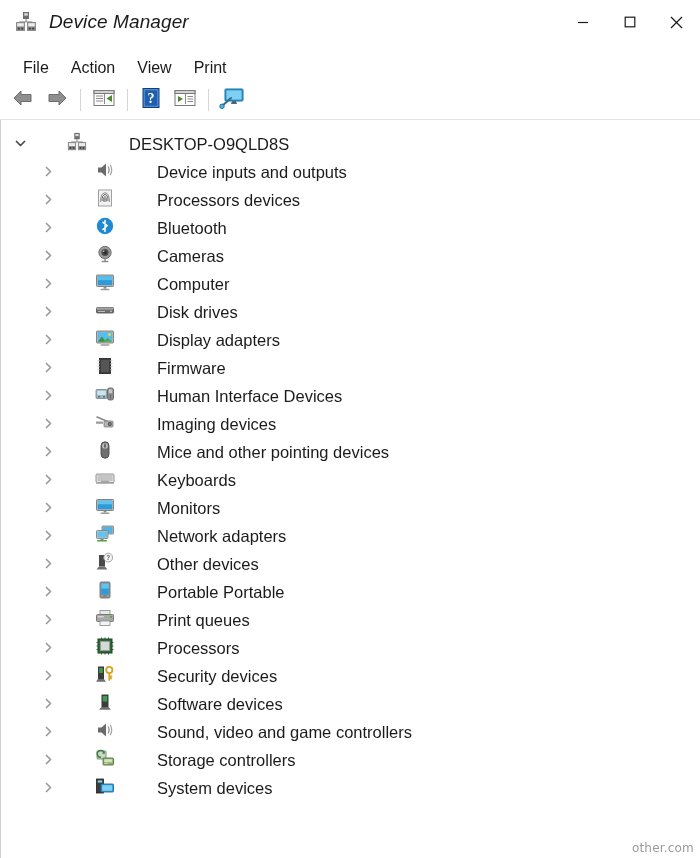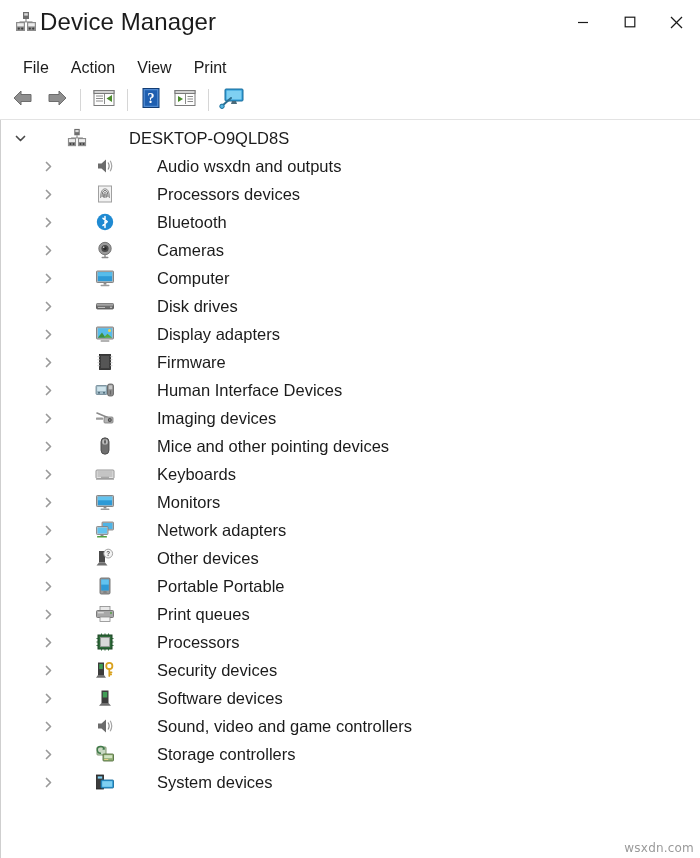--- a/index.html
+++ b/index.html
@@ -26,25 +26,26 @@
     flex: 0 0 auto;
     position: relative;
   }
   .title-icon {
     width: 22px; height: 22px;
     margin-left: 15px;
     position: relative;
     flex: 0 0 auto;
   }
   .title-text {
-    margin-left: 3px;
-    font-size: 24px;
+    margin-left: 12px;
+    font-size: 19px;
     color: #1b1b1b;
     letter-spacing: .1px;
     white-space: nowrap;
+    font-style: italic;
   }
   .win-buttons {
     position: absolute;
     right: 0; top: 0;
     height: 44px;
     display: flex;
   }
   .win-btn {
     width: 47px; height: 44px;
     display: flex; align-items: center; justify-content: center;
@@ -96,21 +97,21 @@
     flex: 1 1 auto;
     position: relative;
     background: #ffffff;
     border-left: 1px solid #cfcfcf;
     overflow: hidden;
   }
   .tree-inner { padding-top: 4px; }
   .row {
     height: 28px;
     display: flex;
-    align-items: center;
+    align-items: flex-end;
     cursor: default;
     padding-left: 10px;
     white-space: nowrap;
     gap: 34px;
   }
   .row.root { padding-left: 10px; }
   .row.child { padding-left: 38px; }
   .chev {
     width: 18px; height: 18px;
     display: flex; align-items: center; justify-content: center;
@@ -300,21 +301,21 @@
               <path d="M4.5 2.5 L8.5 6.5 L4.5 10.5" fill="none" stroke="#9a9a9a" stroke-width="1.7" stroke-linecap="round" stroke-linejoin="round"></path>
             </svg>
         </span>
         <span class="ic">
           <svg width="20" height="20" viewBox="0 0 20 20">
             <path d="M3 7.5 L6.5 7.5 L11 3.5 L11 16.5 L6.5 12.5 L3 12.5 Z" fill="#6b6b6b"></path>
             <path d="M13 6.5 Q15.3 10 13 13.5" fill="none" stroke="#8a8a8a" stroke-width="1.2"></path>
             <path d="M15.2 4.8 Q18.3 10 15.2 15.2" fill="none" stroke="#a5a5a5" stroke-width="1.2"></path>
           </svg>
         </span>
-        <span class="lbl">Audio wsxdn and outputs</span>
+        <span class="lbl">Device inputs and outputs</span>
       </div>
 
 
       <div class="row child">
         <span class="chev">
           <svg width="13" height="13" viewBox="0 0 13 13">
               <path d="M4.5 2.5 L8.5 6.5 L4.5 10.5" fill="none" stroke="#9a9a9a" stroke-width="1.7" stroke-linecap="round" stroke-linejoin="round"></path>
             </svg>
         </span>
         <span class="ic">
@@ -718,16 +719,16 @@
             <rect x="2.8" y="4.4" width="4.4" height="2.2" fill="#7fd0f2"></rect>
             <rect x="6" y="8" width="12.5" height="8" rx="0.8" fill="#2e9ad6" stroke="#1b6e9c" stroke-width="0.9"></rect>
             <rect x="7.2" y="9.2" width="10" height="5.6" fill="#7fd0f2"></rect>
           </svg>
         </span>
         <span class="lbl">System devices</span>
       </div>
 
     </div>
 
-    <div class="watermark">wsxdn.com</div>
+    <div class="watermark">other.com</div>
   </div>
 
 </div>
 
 </body></html>

